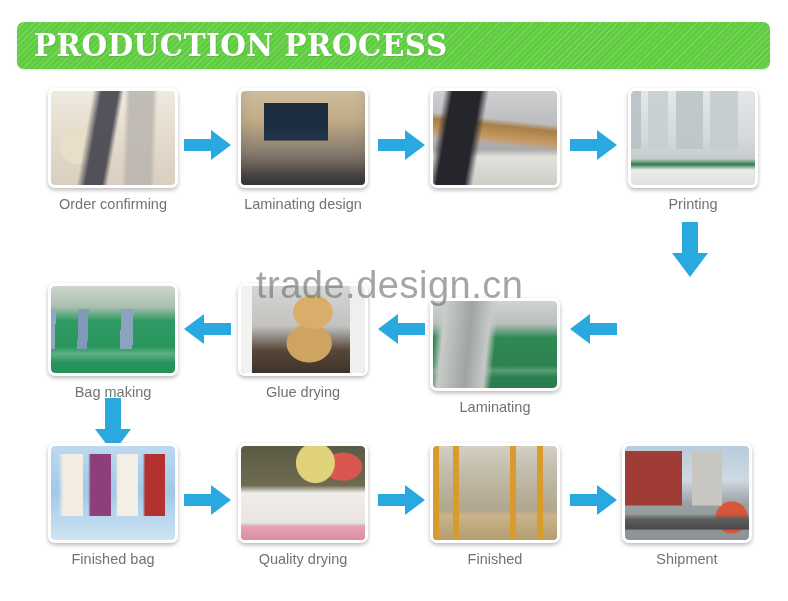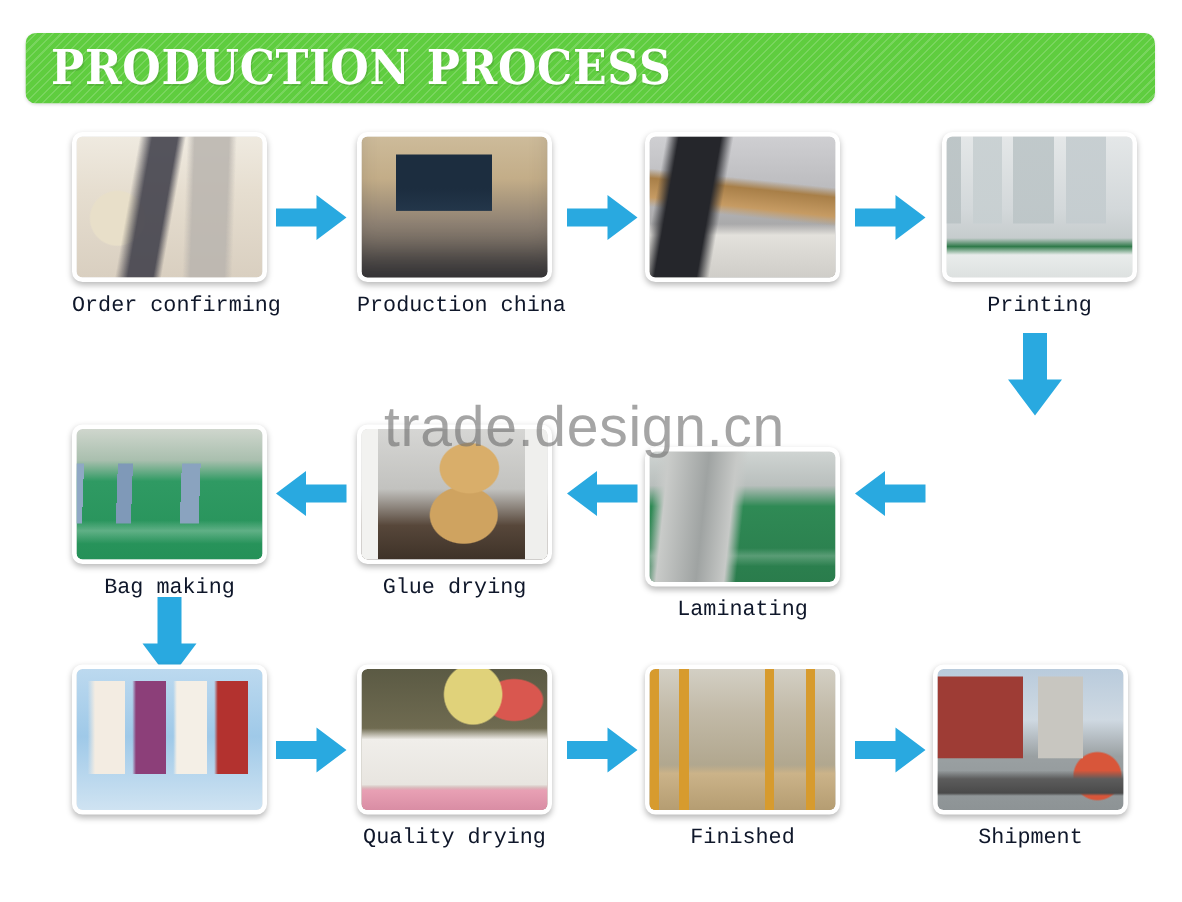--- a/index.html
+++ b/index.html
@@ -70,23 +70,23 @@
 
   .thumb-art {
     position: absolute;
     inset: 0;
     border-radius: 4px;
   }
 
   .step-label {
     margin-top: 7px;
     text-align: center;
-    font-family: Liberation Mono, monospace;
+    font-family: Liberation Sans, sans-serif;
     font-size: 14.5px;
-    color: #0f172a;
+    color: #737373;
     line-height: 18px;
     white-space: nowrap;
   }
 
   
   .arrow {
     position: absolute;
   }
   .arrow svg { display: block; }
 
@@ -303,21 +303,21 @@
   <div class="arrow" style="left:184px; top:128px;">
     <svg width="48" height="34" viewBox="0 0 48 34" aria-hidden="true">
       <polygon points="0,11 27,11 27,2 47,17 27,32 27,23 0,23" fill="#29A9E0"></polygon>
     </svg>
   </div>
 
   <div class="step" style="left:238px; top:88px;">
     <div class="thumb" style="width:130px;height:100px;">
       <div class="thumb-art ph-design"></div>
     </div>
-    <div class="step-label">Production china</div>
+    <div class="step-label">Laminating design</div>
   </div>
 
   <div class="arrow" style="left:378px; top:128px;">
     <svg width="48" height="34" viewBox="0 0 48 34" aria-hidden="true">
       <polygon points="0,11 27,11 27,2 47,17 27,32 27,23 0,23" fill="#29A9E0"></polygon>
     </svg>
   </div>
 
   <div class="step" style="left:430px; top:88px;">
     <div class="thumb" style="width:130px;height:100px;">
@@ -387,20 +387,21 @@
   <div class="arrow" style="left:92px; top:398px;">
     <svg width="42" height="56" viewBox="0 0 42 56" aria-hidden="true">
       <polygon points="13,0 29,0 29,31 39,31 21,55 3,31 13,31" fill="#29A9E0"></polygon>
     </svg>
   </div>
 
   <div class="step" style="left:48px;  top:443px;">
     <div class="thumb" style="width:130px;height:100px;">
       <div class="thumb-art ph-finished"></div>
     </div>
+    <div class="step-label">Finished bag</div>
   </div>
 
   <div class="arrow" style="left:184px; top:483px;">
     <svg width="48" height="34" viewBox="0 0 48 34" aria-hidden="true">
       <polygon points="0,11 27,11 27,2 47,17 27,32 27,23 0,23" fill="#29A9E0"></polygon>
     </svg>
   </div>
 
   <div class="step" style="left:238px; top:443px;">
     <div class="thumb" style="width:130px;height:100px;">

